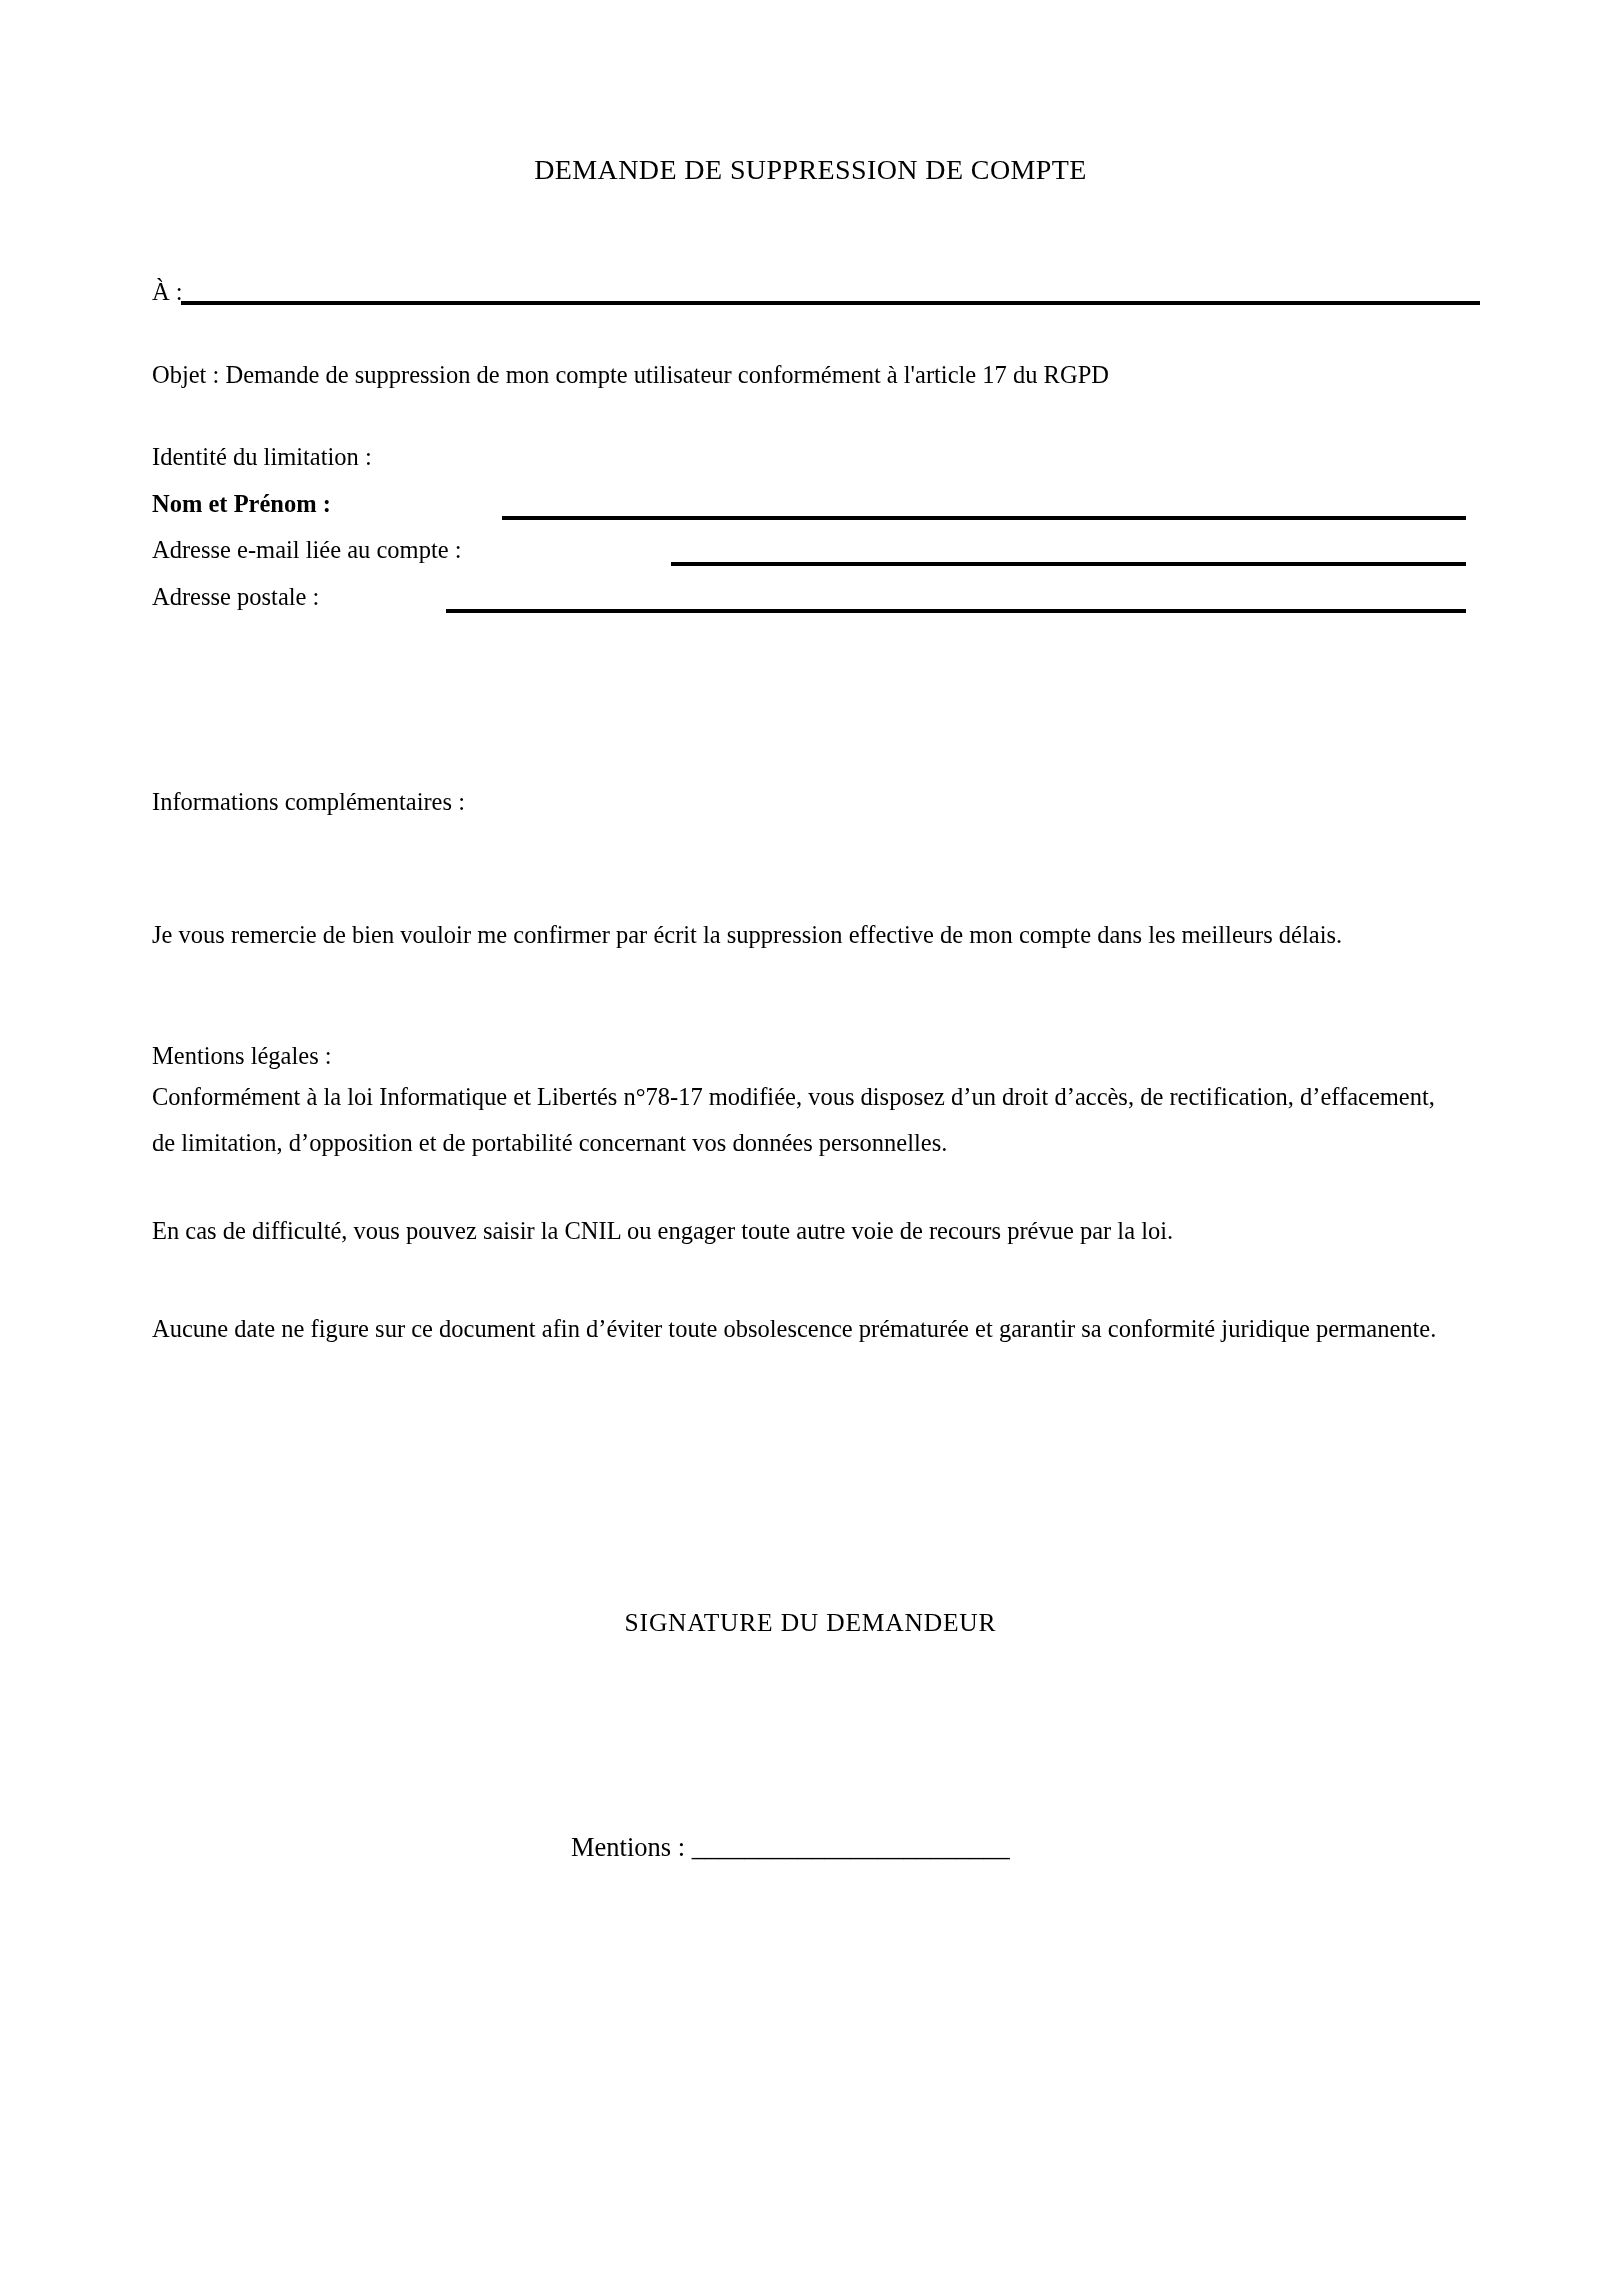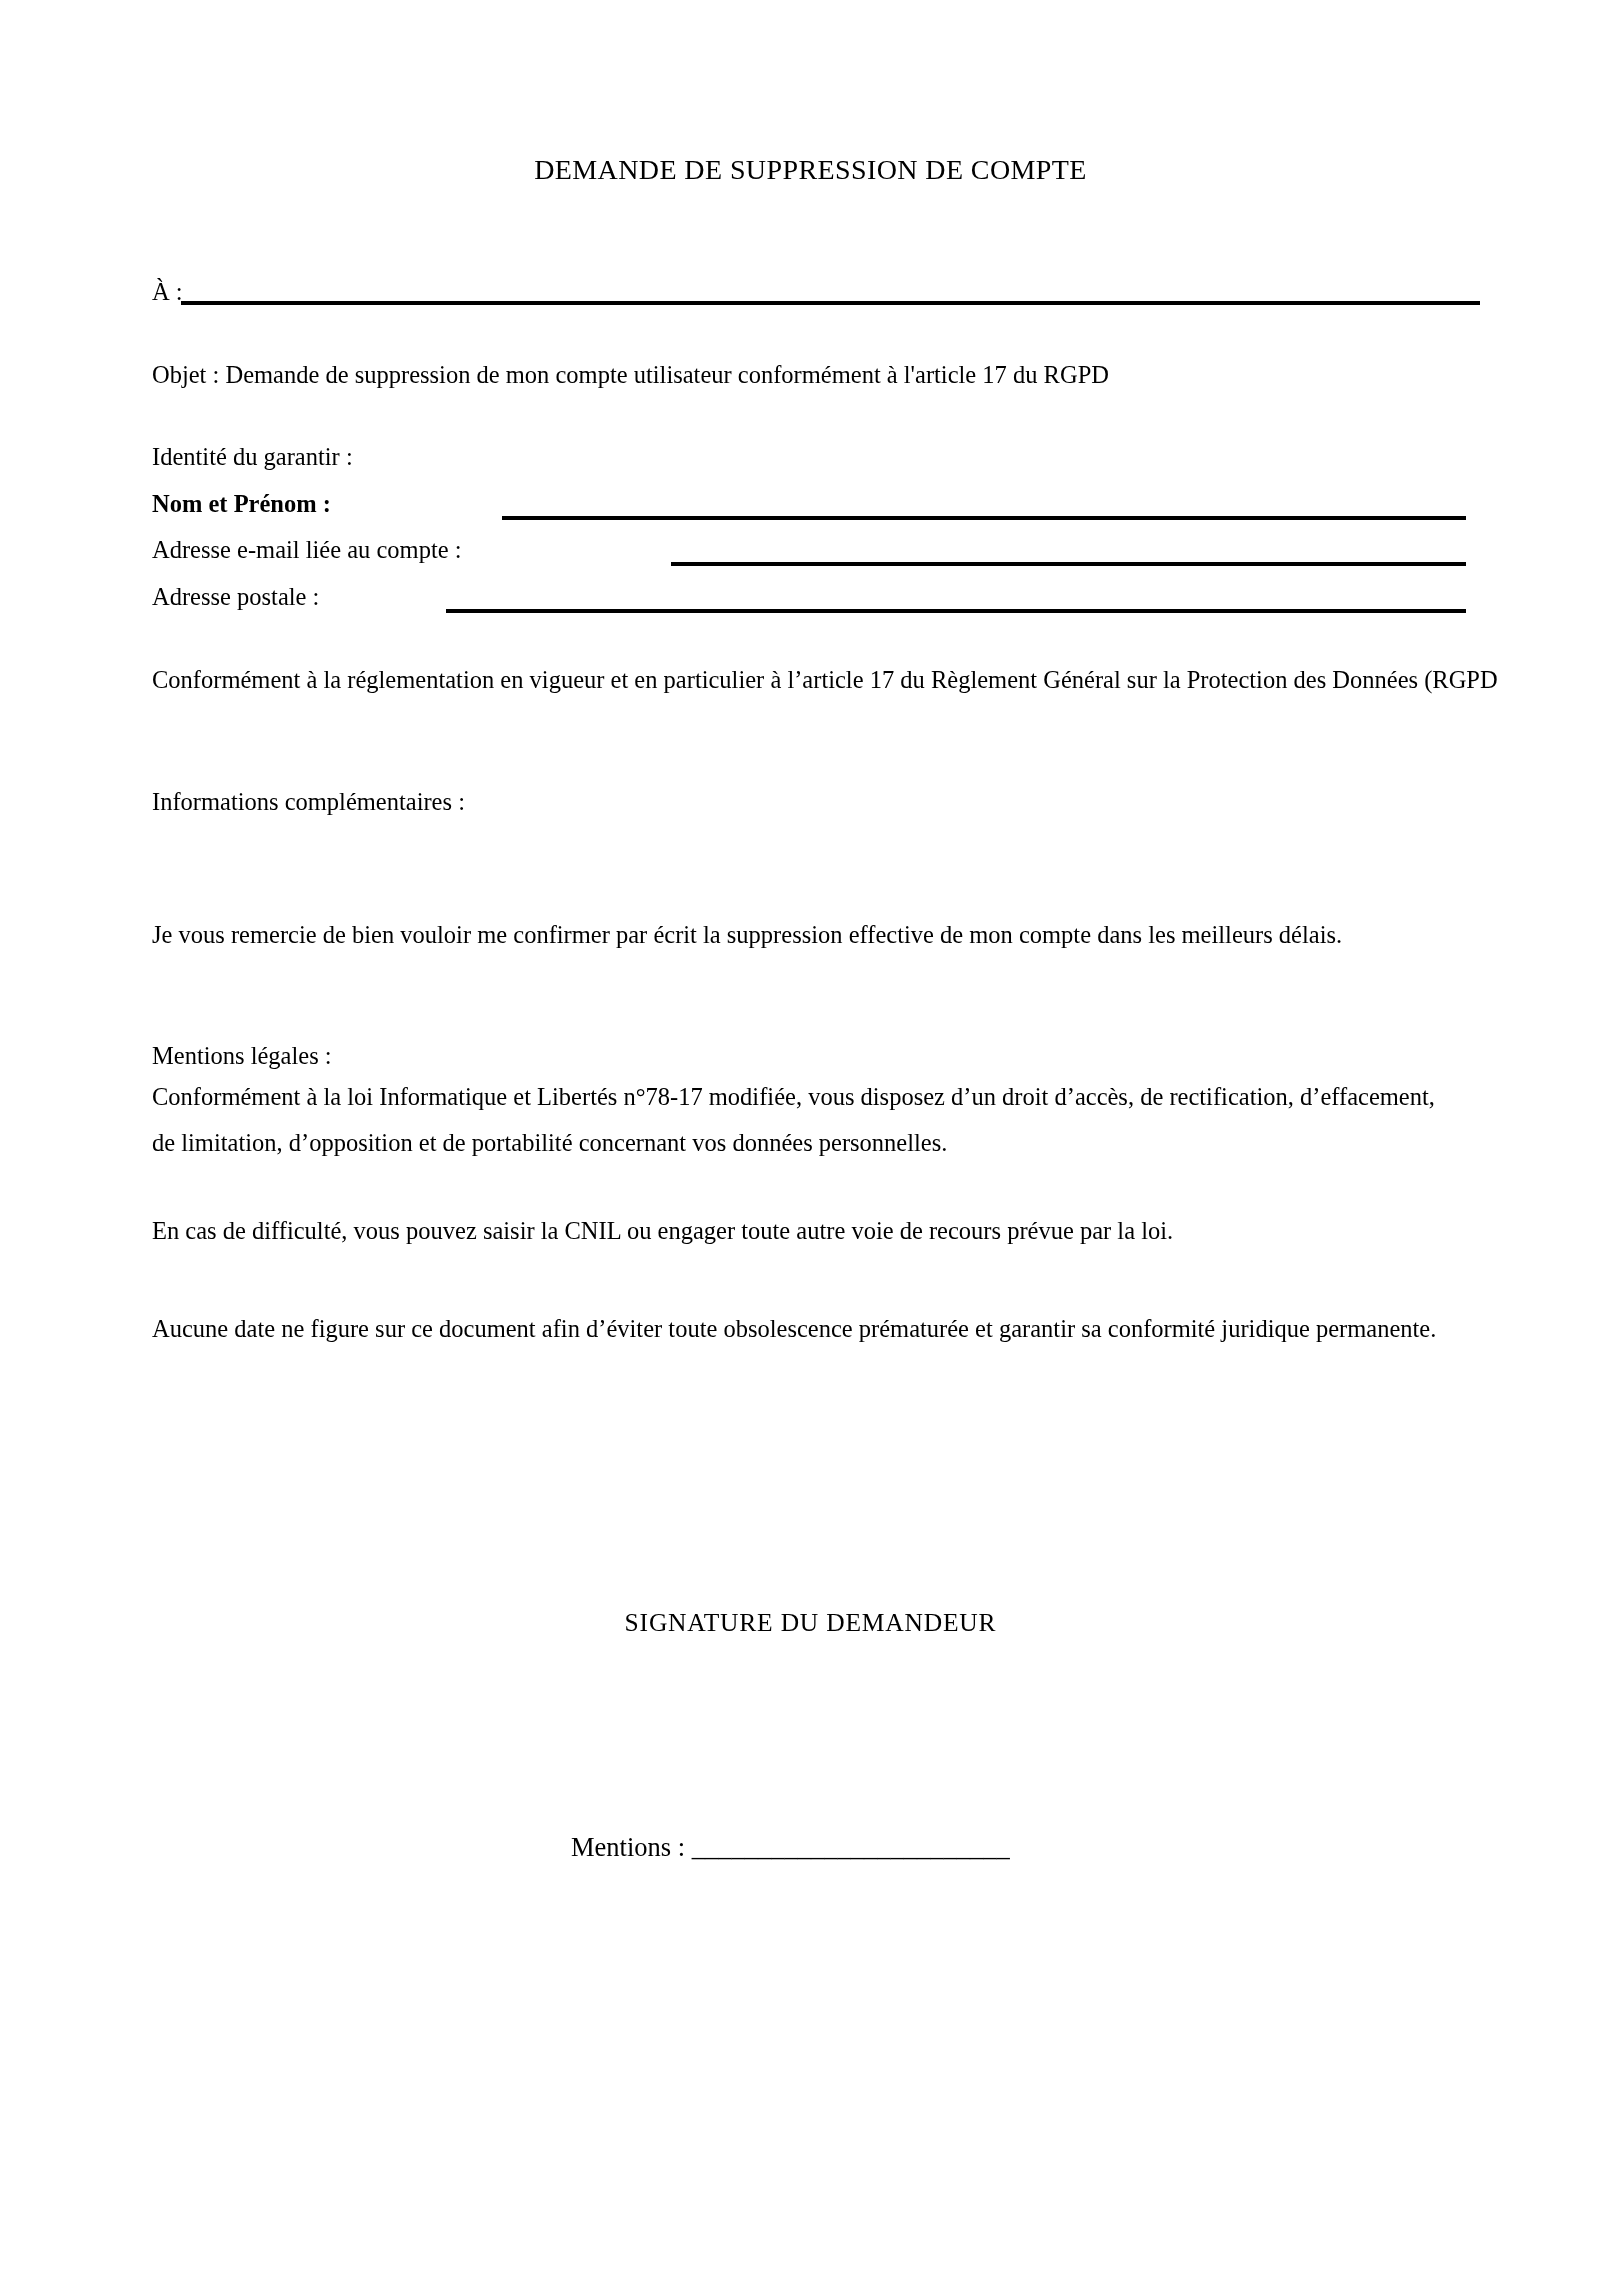--- a/index.html
+++ b/index.html
@@ -83,32 +83,31 @@
 
 <div class="page">
 
   <div class="doc-title">DEMANDE DE SUPPRESSION DE COMPTE</div>
 
   <div class="line" style="top:245px;">À :</div>
   <div class="rule" style="left:181px; top:269px; width:1299px;"></div>
 
   <div class="line" style="top:328px;">Objet : Demande de suppression de mon compte utilisateur conformément à l'article 17 du RGPD</div>
 
-  <div class="line" style="top:410px;">Identité du garantir :</div>
+  <div class="line" style="top:410px;">Identité du limitation :</div>
 
   <div class="line" style="top:457px;font-weight:bold;">Nom et Prénom :</div>
   <div class="rule" style="left:502px; top:484px; width:964px;"></div>
 
   <div class="line" style="top:503px;">Adresse e-mail liée au compte :</div>
   <div class="rule" style="left:671px; top:530px; width:795px;"></div>
 
   <div class="line" style="top:550px;">Adresse postale :</div>
   <div class="rule" style="left:446px; top:577px; width:1020px;"></div>
 
-  <div class="para" style="top:625px;">Conformément à la réglementation en vigueur et en particulier à l’article 17 du Règlement Général sur la Protection des Données (RGPD</div>
 
   <div class="para" style="top:747px;">Informations complémentaires :</div>
 
   <div class="para" style="top:880px;">Je vous remercie de bien vouloir me confirmer par écrit la suppression effective de mon compte dans les meilleurs délais.</div>
 
   <div class="para" style="top:1001px;">Mentions légales :</div>
   <div class="wrapped" style="top:1042px;">Conformément à la loi Informatique et Libertés n°78-17 modifiée, vous disposez d’un droit d’accès, de rectification, d’effacement, de limitation, d’opposition et de portabilité concernant vos données personnelles.</div>
 
   <div class="para" style="top:1176px;">En cas de difficulté, vous pouvez saisir la CNIL ou engager toute autre voie de recours prévue par la loi.</div>
 

